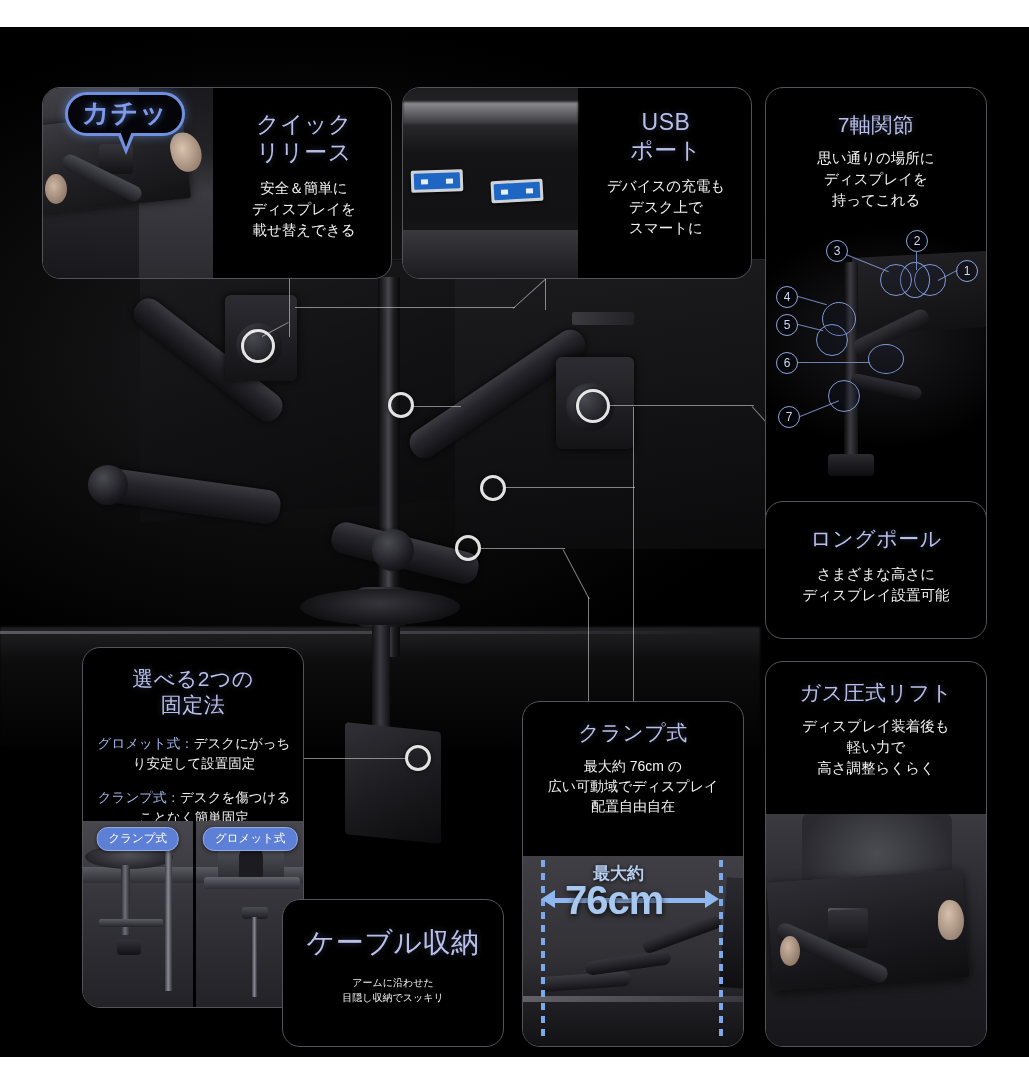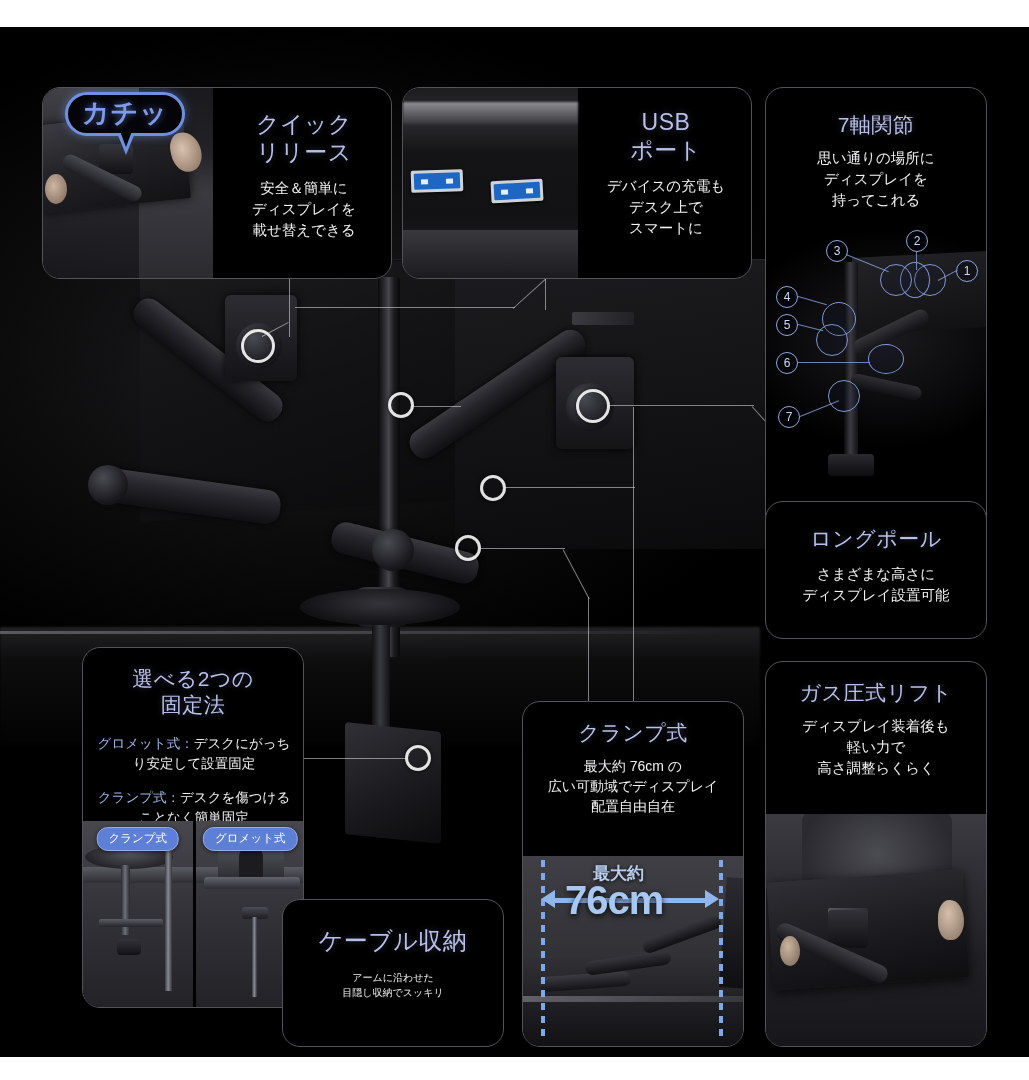--- a/index.html
+++ b/index.html
@@ -532,21 +532,21 @@
     color: #ffffff;
     font-size: 11.5px;
     font-weight: 400;
     white-space: nowrap;
     box-shadow: 0 1px 4px rgba(0,0,0,.55);
   }
 
   
   #card-cable { left: 282px; top: 872px; width: 222px; height: 148px; }
   #card-cable .card-text { position: absolute; left: 0; top: 26px; width: 100%; }
-  #card-cable .card-title { font-size: 24px; text-align: center; }
+  #card-cable .card-title { font-size: 28px; text-align: center; }
   #card-cable .card-body  { font-size: 10px; margin-top: 16px; }
 </style>
 </head>
 <body>
 
 <div id="page">
 
   <div id="stage">
 
     <div class="hero">

